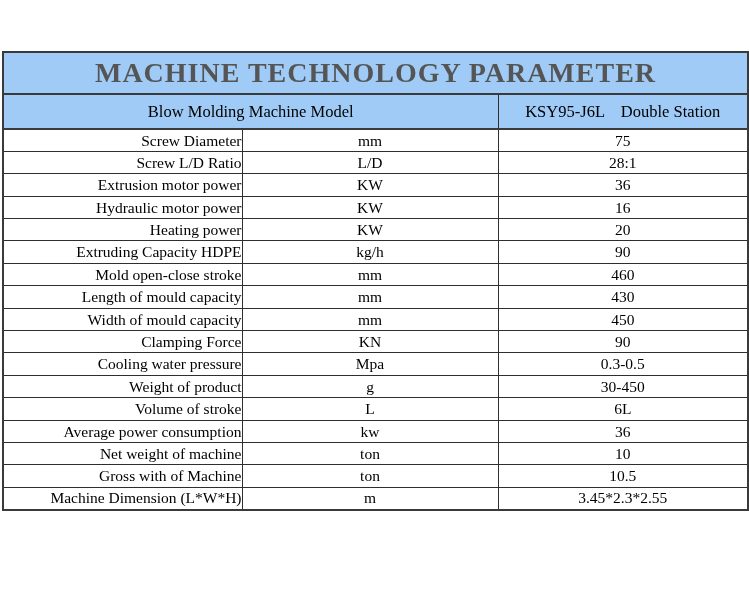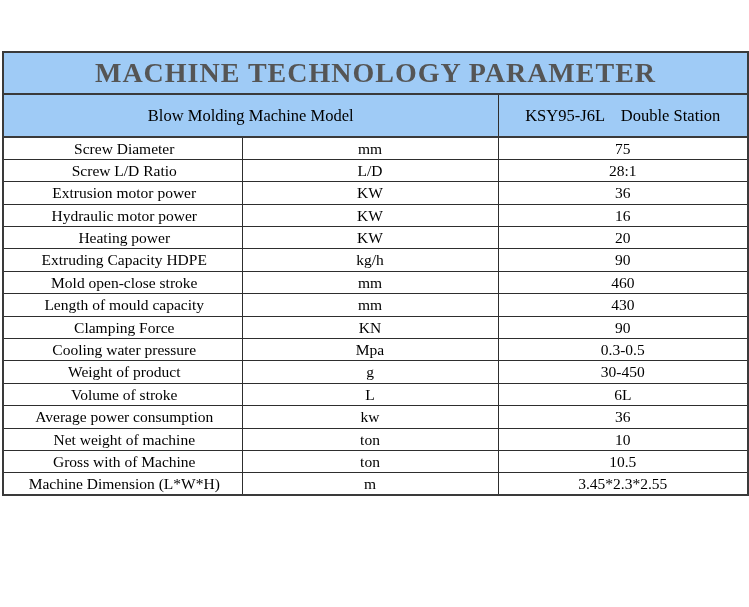--- a/index.html
+++ b/index.html
@@ -42,32 +42,32 @@
     height: 42px;
     text-align: center;
     font-weight: bold;
     font-size: 28px;
     letter-spacing: 1px;
     color: var(--title-text);
     border-bottom: 2px solid var(--border-dark);
   }
   .model-label-cell, .model-value-cell {
     background: var(--header-bg);
-    height: 43px;
+    height: 35px;
     text-align: center;
     font-size: 16.5px;
     border-bottom: 2px solid var(--border-dark);
   }
   .model-value-cell { white-space: pre; }
   tbody td {
     height: 22.4px;
     font-size: 15.5px;
     line-height: 1;
   }
-  td.c1 { text-align: center; padding-left: 3px; }
+  td.c1 { text-align: right; padding-left: 3px; }
   td.c2 { text-align: center; }
   td.c3 { text-align: center; }
 </style>
 </head>
 <body>
 
 <div class="table-wrap">
   <table>
     <colgroup>
       <col style="width:239px">
@@ -118,20 +118,25 @@
           <td class="c1">Mold open-close stroke</td>
           <td class="c2">mm</td>
           <td class="c3">460</td>
         </tr>
         <tr>
           <td class="c1">Length of mould capacity</td>
           <td class="c2">mm</td>
           <td class="c3">430</td>
         </tr>
         <tr>
+          <td class="c1">Width of mould capacity</td>
+          <td class="c2">mm</td>
+          <td class="c3">450</td>
+        </tr>
+        <tr>
           <td class="c1">Clamping Force</td>
           <td class="c2">KN</td>
           <td class="c3">90</td>
         </tr>
         <tr>
           <td class="c1">Cooling water pressure</td>
           <td class="c2">Mpa</td>
           <td class="c3">0.3-0.5</td>
         </tr>
         <tr>

